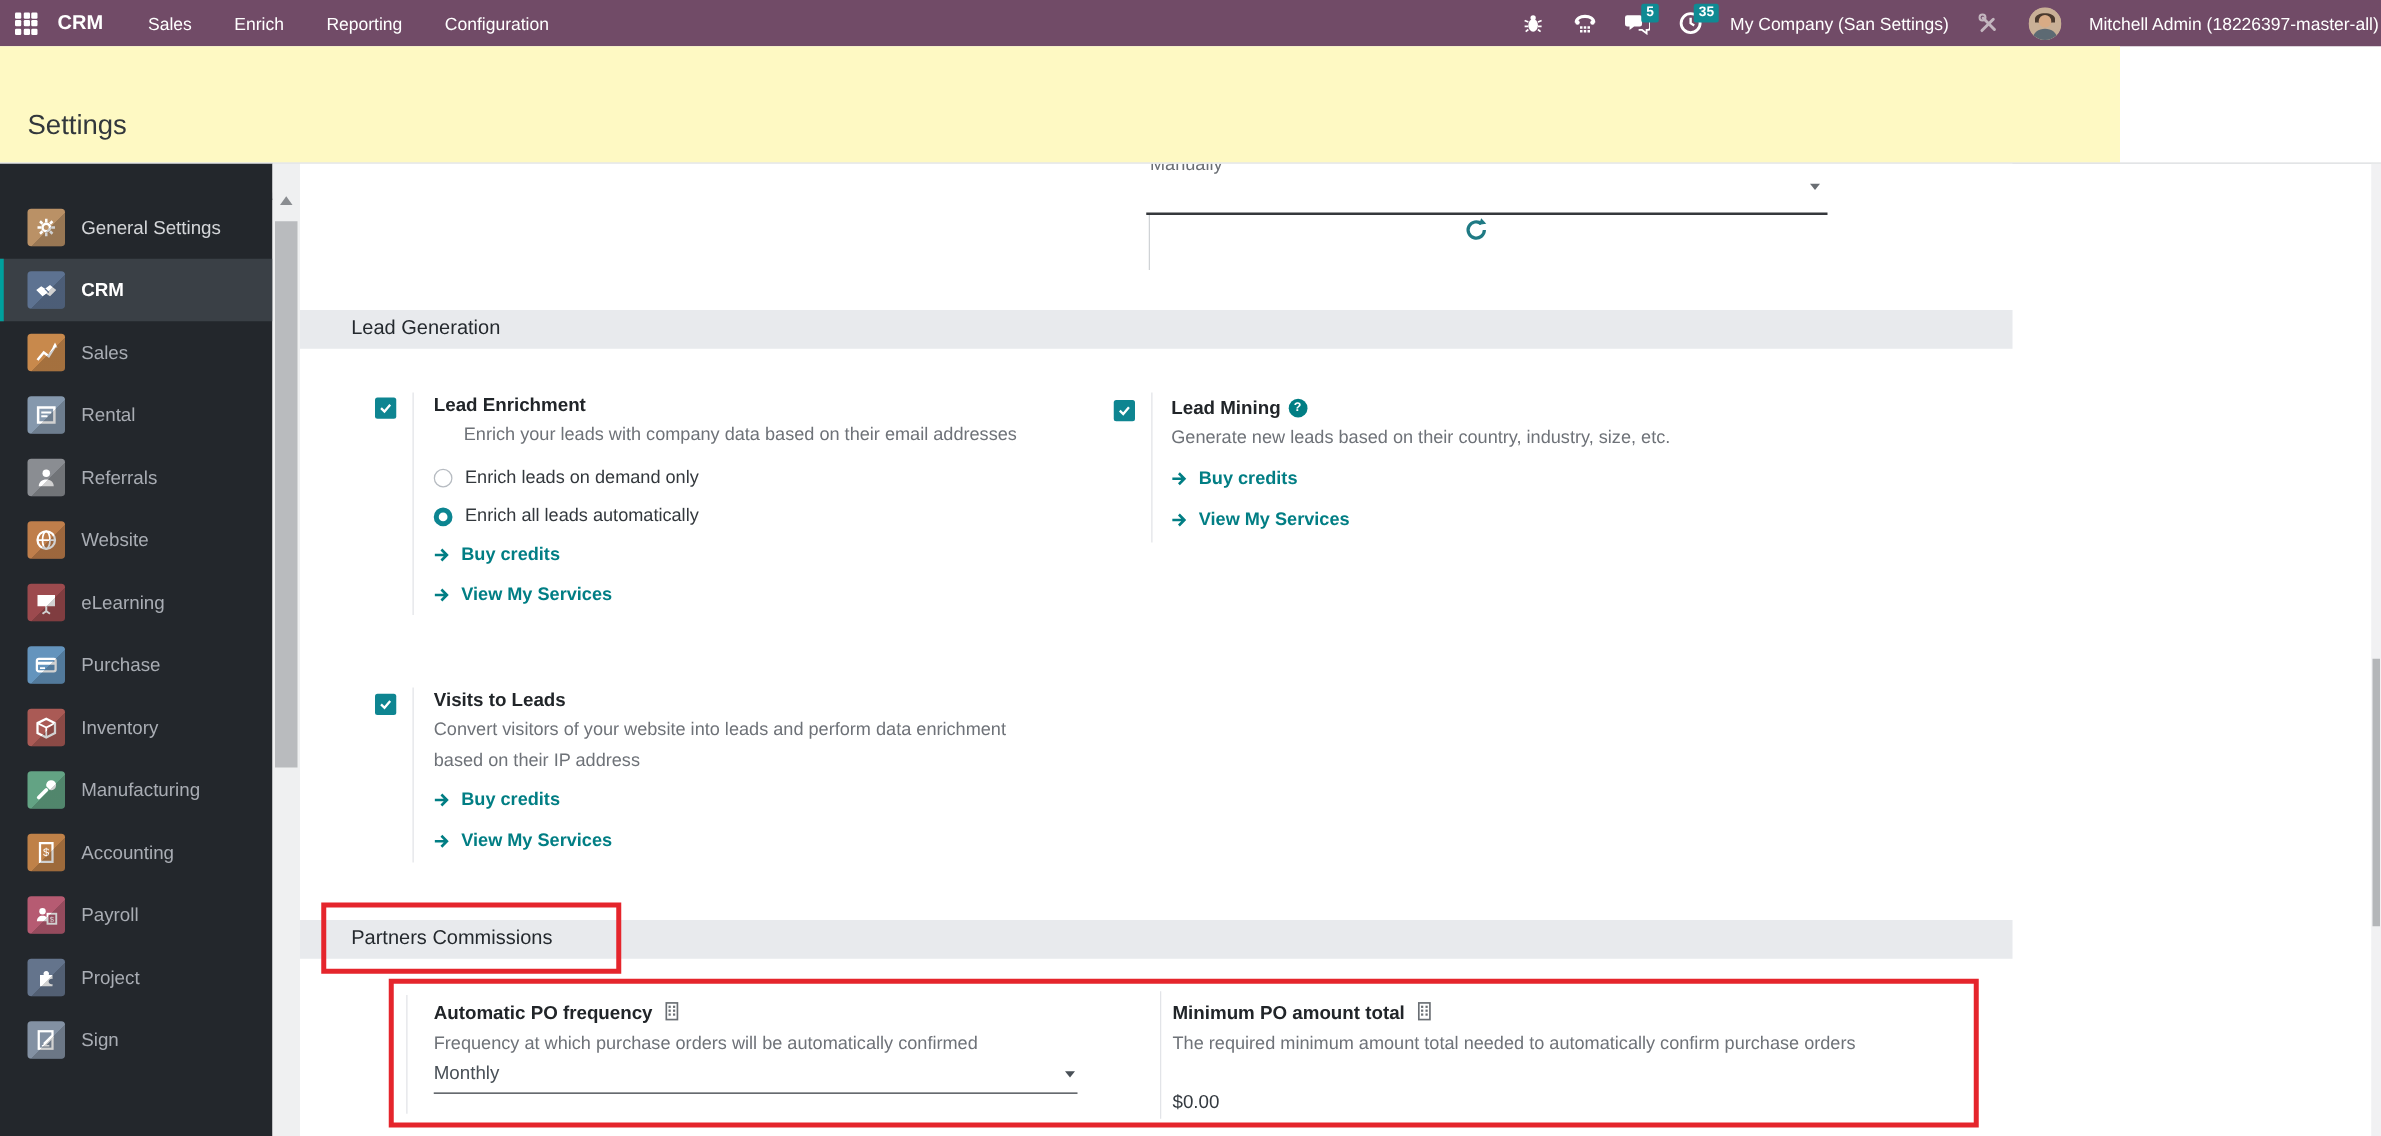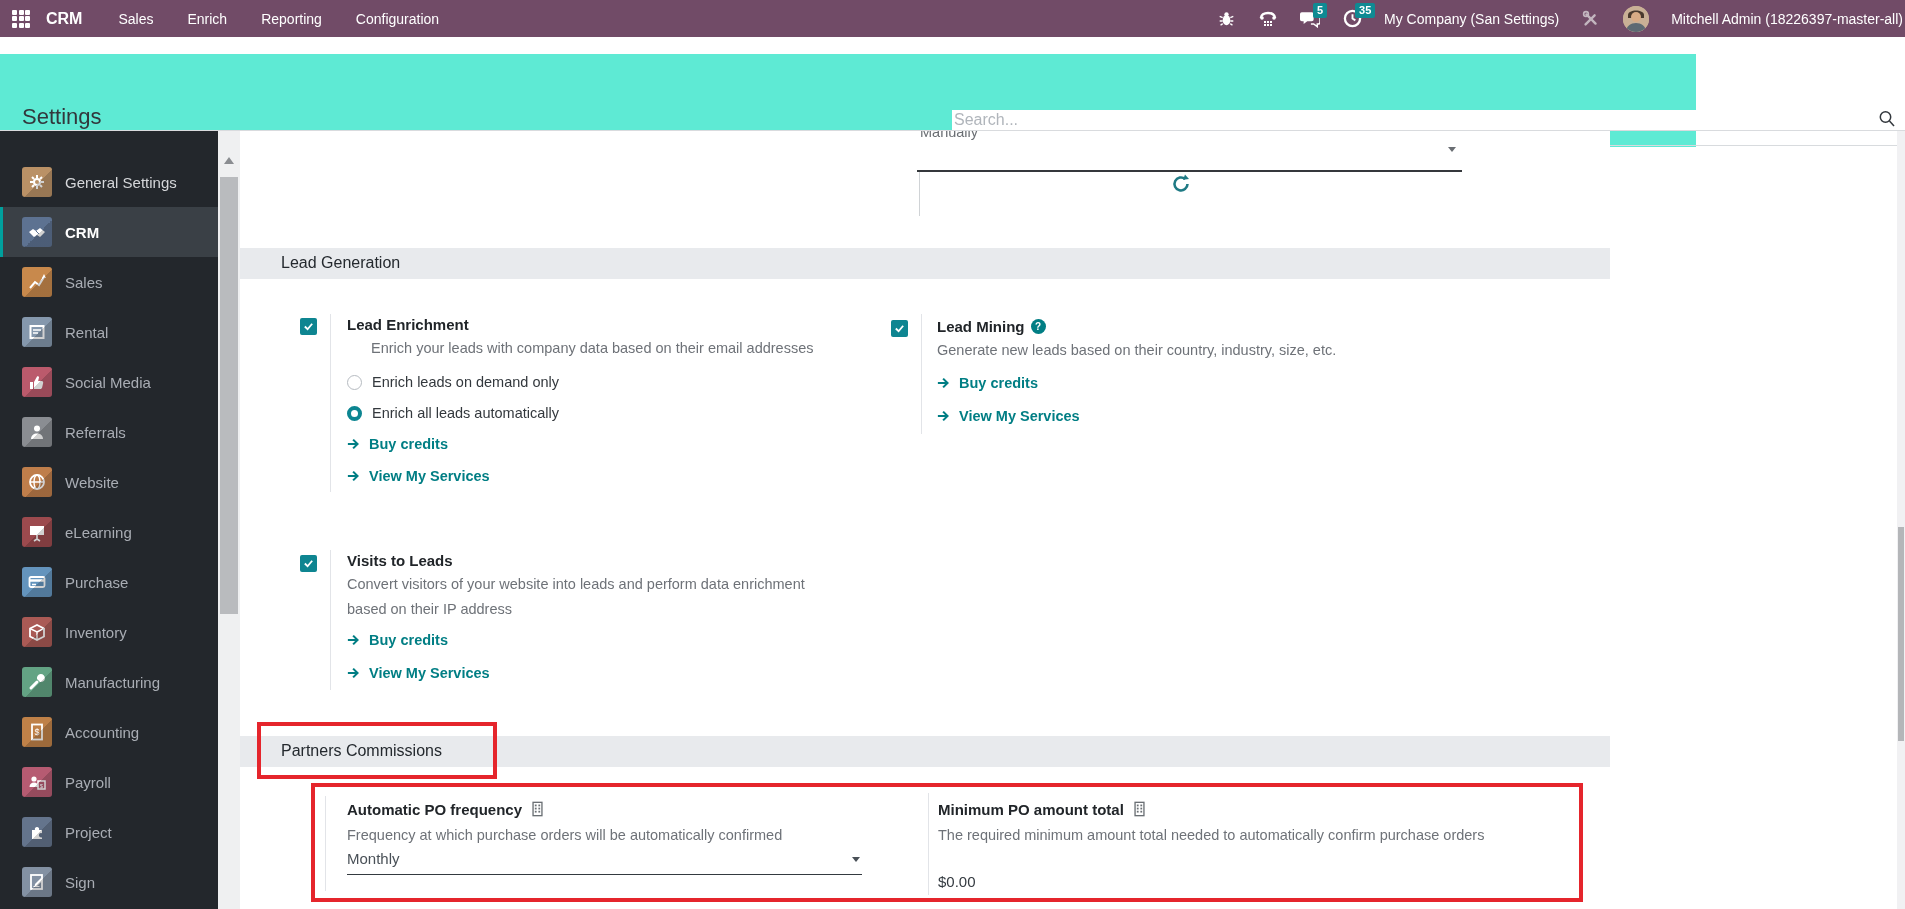--- a/index.html
+++ b/index.html
@@ -15,21 +15,21 @@
   .topnav{display:flex;gap:34px;margin-left:36px;font-size:14px;}
   .topnav span{cursor:pointer;}
   .topbar-right{margin-left:auto;display:flex;align-items:center;gap:22px;padding-right:2px;font-size:14px;}
   .tb-icon{position:relative;display:inline-flex;width:20px;height:20px;align-items:center;justify-content:center;cursor:pointer;}
   .badge{position:absolute;top:-6px;left:13px;background:#0f8a93;color:#fff;font-size:11px;
          line-height:13px;padding:1px 4px;border-radius:2px;font-weight:700;}
   .company{cursor:pointer;white-space:nowrap;}
   .avatar{width:26px;height:26px;border-radius:50%;overflow:hidden;display:inline-block;background:#c9b096;}
   .user{cursor:pointer;white-space:nowrap;overflow:hidden;}
   
-  .header{position:absolute;left:0;top:37px;width:1696px;height:93px;background:#5eead4;margin-top:17px;}
+  .header{position:absolute;left:0;top:37px;width:1696px;height:93px;background:#fef9c3;}
   .page-title{position:absolute;left:22px;top:50px;font-size:22px;color:#32373c;font-weight:400;}
   .save-btn{position:absolute;left:18px;top:105px;width:64px;height:28px;background:#4da59f;color:#fff;
             border:none;border-radius:3px;font-size:13px;font-weight:700;letter-spacing:.4px;cursor:pointer;
             font-family:"Liberation Sans",sans-serif;}
   .discard-btn{position:absolute;left:100px;top:111px;color:#017e84;font-size:13px;font-weight:700;
                letter-spacing:.3px;background:none;border:none;cursor:pointer;font-family:"Liberation Sans",sans-serif;}
   .unsaved{position:absolute;left:184px;top:110px;font-size:15px;color:#6d7175;}
   .search-wrap{position:absolute;left:952px;top:50px;width:946px;height:41px;border-bottom:1px solid #d8dbde;}
   .search-input{position:absolute;left:0;top:6px;width:880px;border:none;outline:none;font-size:16px;
                 color:#495057;font-family:"Liberation Sans",sans-serif;}
@@ -172,29 +172,20 @@
     </span>
     <span class="user">Mitchell Admin (18226397-master-all)</span>
   </div>
 </div>
 
 <div class="header">
   <div class="page-title">Settings</div>
   <button class="save-btn">SAVE</button>
   <button class="discard-btn">DISCARD</button>
   <span class="unsaved">Unsaved changes</span>
-  <div class="search-wrap">
-    <input class="search-input" placeholder="Search..." style="">
-    <span class="search-icon">
-      <svg width="18" height="18" viewBox="0 0 18 18">
-          <circle cx="7.5" cy="7" r="5.2" fill="none" stroke="#32373c" stroke-width="1.5"></circle>
-          <path d="M11.5 11l4.5 5" stroke="#32373c" stroke-width="1.5"></path>
-        </svg>
-    </span>
-  </div>
 </div>
 <div class="hdr-divider"></div>
 
 <div class="sidebar">
   <div class="srow first">
     <span class="tile" style="background:#ba9166">
         <svg width="20" height="20" viewBox="0 0 20 20">
           <g stroke="#fff" stroke-width="2" fill="none">
             <circle cx="10" cy="10" r="3"></circle>
             <path d="M10 3v3M10 14v3M3 10h3M14 10h3M5 5l2 2M13 13l2 2M15 5l-2 2M7 13l-2 2"></path>
@@ -222,29 +213,20 @@
     <span class="slabel">Sales</span>
   </div>
   <div class="srow">
     <span class="tile" style="background:#8598ad">
         <svg width="20" height="20" viewBox="0 0 20 20">
           <rect x="3.5" y="4" width="13" height="12" fill="none" stroke="#fff" stroke-width="2"></rect>
           <path d="M6 8h8M6 11h5" stroke="#fff" stroke-width="1.6"></path>
         </svg>
       </span>
     <span class="slabel">Rental</span>
-  </div>
-  <div class="srow">
-    <span class="tile" style="background:#bb5a6c">
-        <svg width="20" height="20" viewBox="0 0 20 20">
-          <rect x="3" y="10" width="3" height="7" fill="#fff"></rect>
-          <path d="M7 17h6c1.2 0 2-.7 2.2-1.8l.9-4A1.8 1.8 0 0 0 14.3 9h-3.2l.9-3.4c.3-1.2-1.5-2-2.1-.9L7 10z" fill="#fff"></path>
-        </svg>
-      </span>
-    <span class="slabel">Social Media</span>
   </div>
   <div class="srow">
     <span class="tile" style="background:#8a8d92">
         <svg width="20" height="20" viewBox="0 0 20 20">
           <circle cx="10" cy="6.5" r="3" fill="#fff"></circle>
           <path d="M4 17c0-3.5 2.7-5.5 6-5.5s6 2 6 5.5z" fill="#fff"></path>
         </svg>
       </span>
     <span class="slabel">Referrals</span>
   </div>

